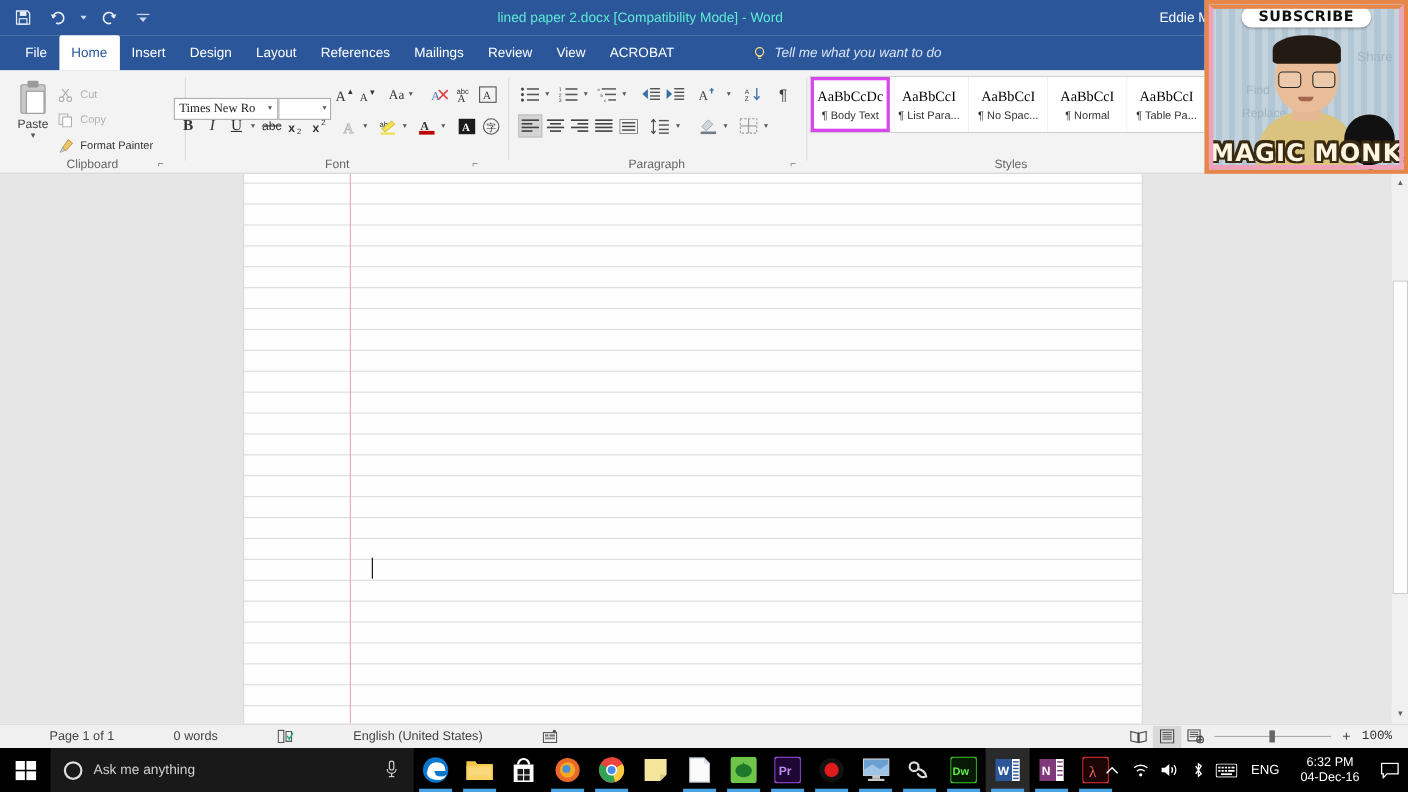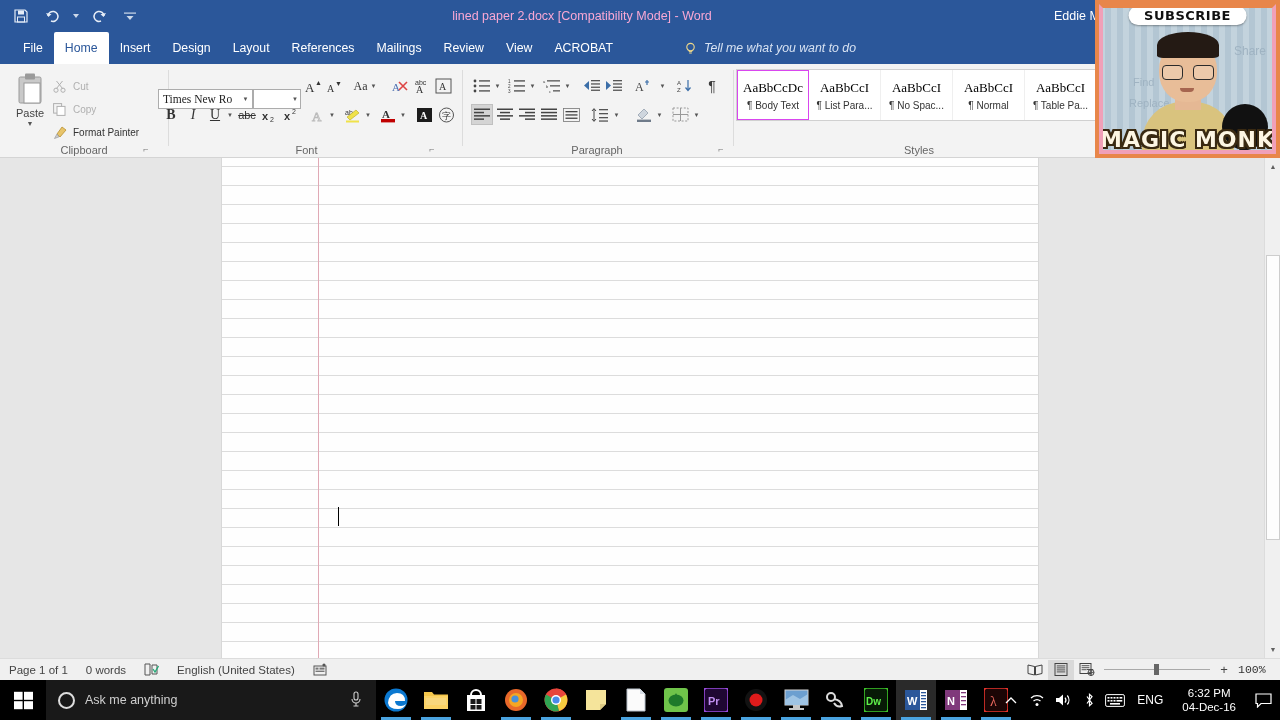--- a/index.html
+++ b/index.html
@@ -17,21 +17,21 @@
     position:absolute; left:0; top:0; width:1280px; height:32px;
     background:#2b579a; color:#fff;
   }
   .qat { position:absolute; left:10px; top:0; height:32px; display:flex; align-items:center; gap:9px; }
   .qat-btn { width:22px; height:22px; display:flex; align-items:center; justify-content:center;
              color:#dfe7f3; font-size:14px; line-height:1; }
   .qat-btn svg { display:block; }
   .title-text {
     position:absolute; left:0; top:0; width:1164px; height:32px;
     display:flex; align-items:center; justify-content:center;
-    font-size:12.5px; color:#f9a8d4; pointer-events:none;
+    font-size:12.5px; color:#5eead4; pointer-events:none;
   }
   .user-name {
     position:absolute; right:160px; top:0; height:32px; display:flex; align-items:center;
     font-size:12.5px; color:#ffffff;
   }
 
   
   .tabstrip {
     position:absolute; left:0; top:32px; width:1280px; height:32px;
     background:#2b579a;
@@ -108,21 +108,21 @@
   #g-styles { left:734px; width:380px; }
   .style-gallery {
     position:absolute; left:2px; top:5px; height:52px; display:flex;
     border:1px solid #d0d0d0; background:#fff;
   }
   .style-card {
     width:72px; height:50px; display:flex; flex-direction:column;
     align-items:center; justify-content:center; background:#fff;
     border-right:1px solid #efefef;
   }
-  .style-card.active { border:1px solid #d946ef; }
+  .style-card.active { border:3px solid #d946ef; }
   .style-preview { font-family:"Liberation Serif", serif; font-size:13px; color:#000;
                    white-space:nowrap; overflow:hidden; width:68px; text-align:center; }
   .style-name { font-size:10px; color:#333; margin-top:4px; white-space:nowrap;
                 overflow:hidden; width:68px; text-align:center; }
 
   
   .doc-area {
     position:absolute; left:0; top:158px; width:1264px; height:500px;
     background:#e6e6e6; overflow:hidden;
   }
@@ -149,21 +149,21 @@
     position:absolute; left:1px; top:97px; width:14px; height:285px;
     background:#fdfdfd; border:1px solid #cdcdcd;
   }
 
   
   .statusbar {
     position:absolute; left:0; top:658px; width:1280px; height:22px;
     background:#f0f0f0; border-top:1px solid #dcdcdc;
     display:flex; align-items:center; font-size:11.5px; color:#444;
   }
-  .sb-item { padding:0 9px; display:flex; align-items:center; gap:5px; white-space:nowrap; }
+  .sb-item { padding:0 9px; display:flex; align-items:center; gap:5px; white-space:nowrap;margin-left:36px; }
   .view-btns { position:absolute; right:180px; display:flex; align-items:center; gap:0; }
   .view-btn { width:26px; height:20px; display:flex; align-items:center; justify-content:center;
               color:#444; }
   .view-btn.sel { background:#d9d9d9; }
   .zoom-area { position:absolute; right:8px; display:flex; align-items:center; gap:7px; }
   .zoom-minus,.zoom-plus { width:14px; text-align:center; font-size:13px; color:#444; }
   .zoom-track { position:relative; width:106px; height:1px; background:#aaa; }
   .zoom-handle { position:absolute; left:50px; top:-5px; width:5px; height:11px; background:#666; }
   .zoom-pct { font-size:11.5px; color:#333; width:34px; text-align:left;font-family:Liberation Mono, monospace; }
 

